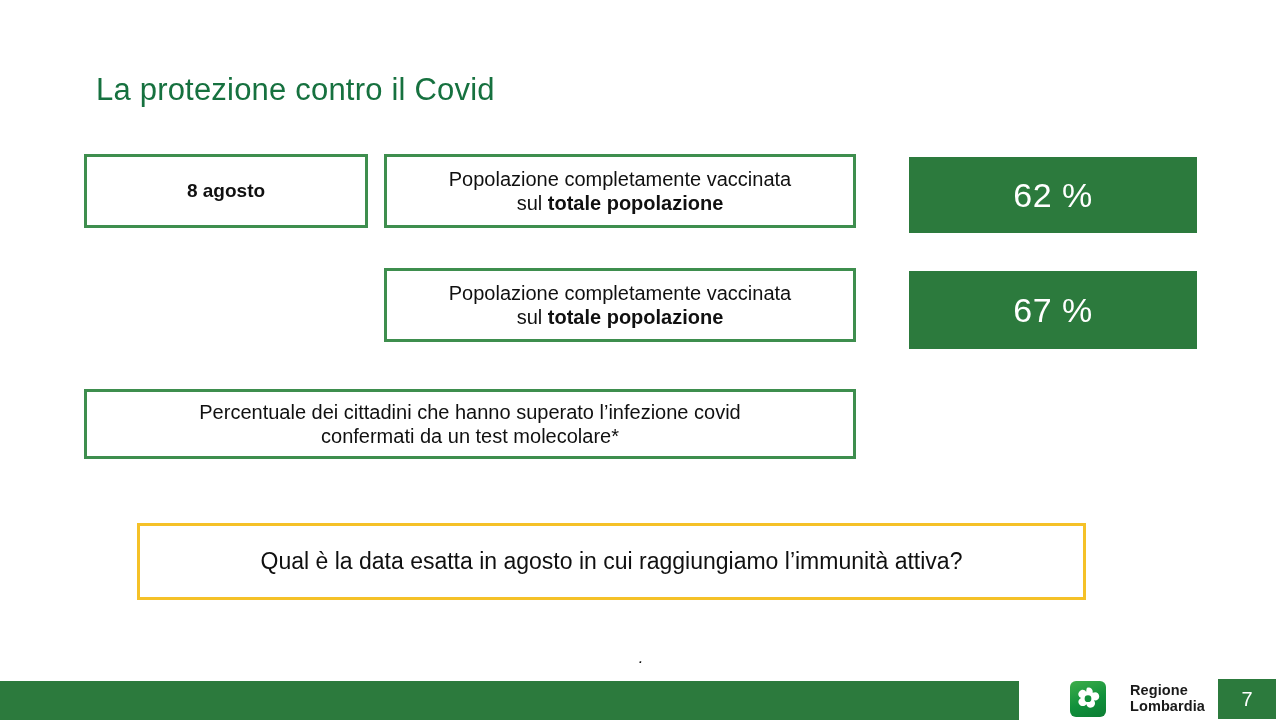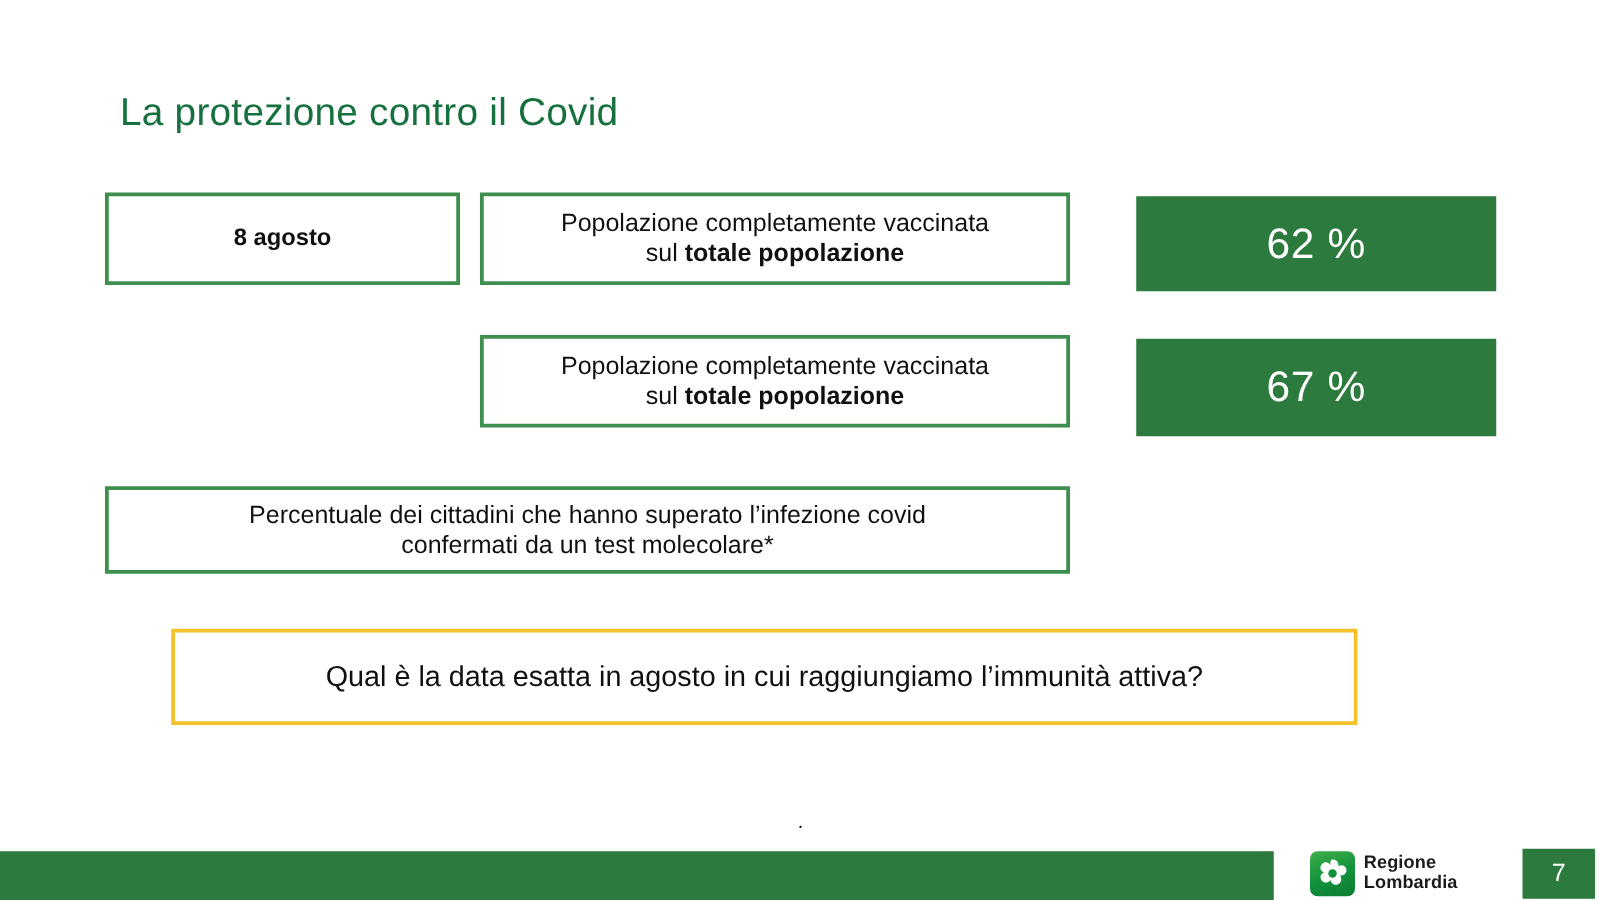--- a/index.html
+++ b/index.html
@@ -81,21 +81,21 @@
   .row2-desc  { left: 384px; top: 268px; width: 472px; height: 74px; }
   .row2-pct   { left: 909px; top: 271px; width: 288px; height: 78px; }
 
   .row3-desc  { left: 84px;  top: 389px; width: 772px; height: 70px; }
   .row3-pct   { left: 909px; top: 382px; width: 288px; height: 73px; }
 
   
   .question-box {
     position: absolute;
     left: 137px;
-    top: 503px;
+    top: 523px;
     width: 949px;
     height: 77px;
     box-sizing: border-box;
     border: 3px solid #F5C128;
     background: #ffffff;
     display: flex;
     align-items: center;
     justify-content: center;
     font-size: 23px;
     color: #101010;
@@ -130,26 +130,26 @@
     position: absolute;
     left: 0;
     top: 681px;
     width: 1019px;
     height: 39px;
     background: #2C7A3D;
   }
 
   .logo-wrap {
     position: absolute;
-    left: 1048px;
+    left: 1070px;
     top: 679px;
     height: 40px;
     display: flex;
     align-items: center;
-    gap: 7px;
+    gap: 24px;
   }
   .logo-mark {
     width: 36px;
     height: 36px;
     border-radius: 6px;
     background: linear-gradient(160deg, #3FAE4A 0%, #11913C 55%, #0C7D33 100%);
     display: flex;
     align-items: center;
     justify-content: center;
   }

